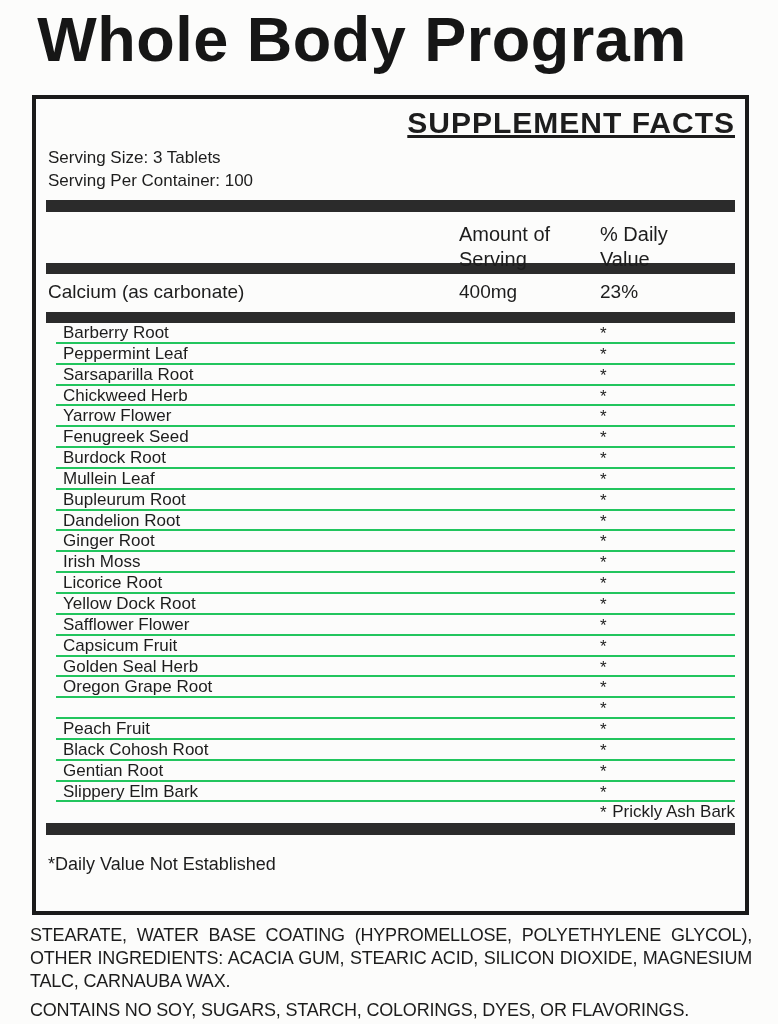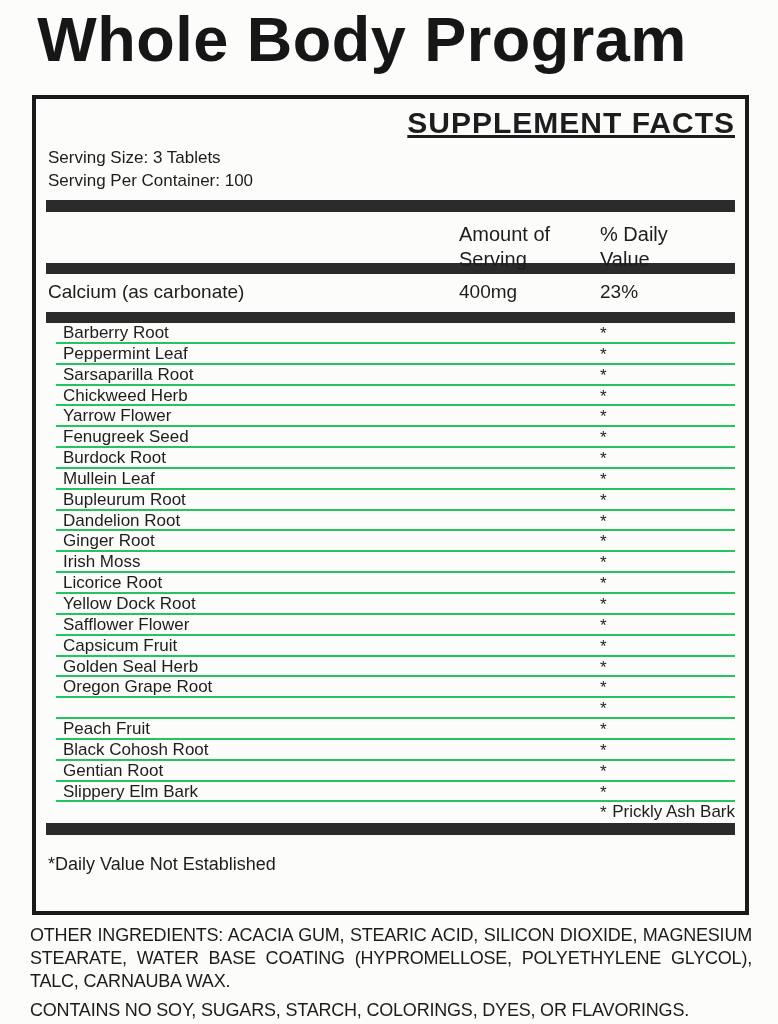--- a/index.html
+++ b/index.html
@@ -184,18 +184,18 @@
     </div>
 
   <div class="bar bar-bottom"></div>
 
   <div class="footnote">*Daily Value Not Established</div>
 
 </div>
 
 <div class="bottom-text">
   <div>
+    <div class="just-line">STEARATE, WATER BASE COATING (HYPROMELLOSE, POLYETHYLENE GLYCOL),</div>
     <div class="just-line">OTHER INGREDIENTS: ACACIA GUM, STEARIC ACID, SILICON DIOXIDE, MAGNESIUM</div>
-    <div class="just-line">STEARATE, WATER BASE COATING (HYPROMELLOSE, POLYETHYLENE GLYCOL),</div>
     <div>TALC, CARNAUBA WAX.</div>
   </div>
   <div class="contains-line">CONTAINS NO SOY, SUGARS, STARCH, COLORINGS, DYES, OR FLAVORINGS.</div>
 </div>
 
 </body></html>

